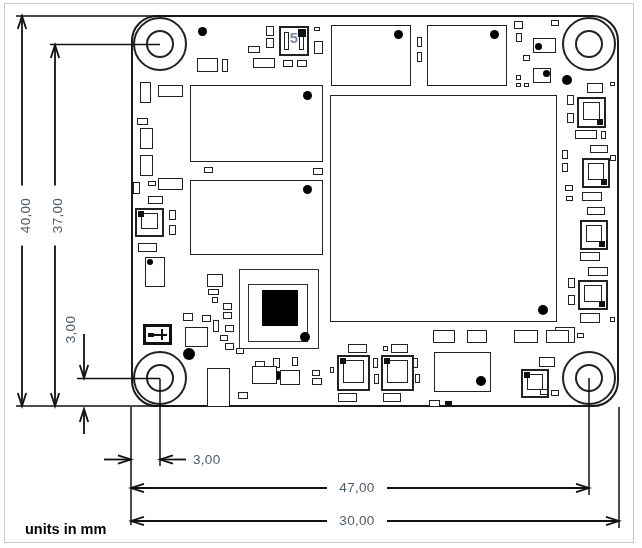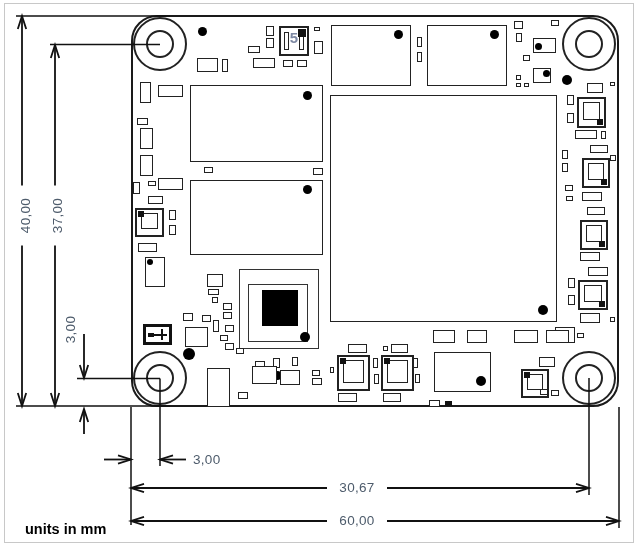--- a/index.html
+++ b/index.html
@@ -266,17 +266,17 @@
     <path d="M144,483.8 L131,488 L144,492.2"></path>
     <path d="M576,483.8 L589,488 L576,492.2"></path>
     <path d="M144,516.8 L131,521 L144,525.2"></path>
     <path d="M606,516.8 L619,521 L606,525.2"></path>
   </svg>
 
   <div class="dim-label vert" style="left:-5px;top:208px;">40,00</div>
   <div class="dim-label vert" style="left:27px;top:208px;">37,00</div>
   <div class="dim-label vert" style="left:50px;top:322px;width:40px;">3,00</div>
   <div class="dim-label" style="left:191px;top:452px;">3,00</div>
-  <div class="dim-label" style="left:327px;top:480px;width:56px;text-align:center;">30,67</div>
-  <div class="dim-label" style="left:327px;top:513px;width:56px;text-align:center;">60,00</div>
+  <div class="dim-label" style="left:327px;top:480px;width:56px;text-align:center;">47,00</div>
+  <div class="dim-label" style="left:327px;top:513px;width:56px;text-align:center;">30,00</div>
 
   <div id="units-note">units in mm</div>
 </div>
 
 </body></html>

